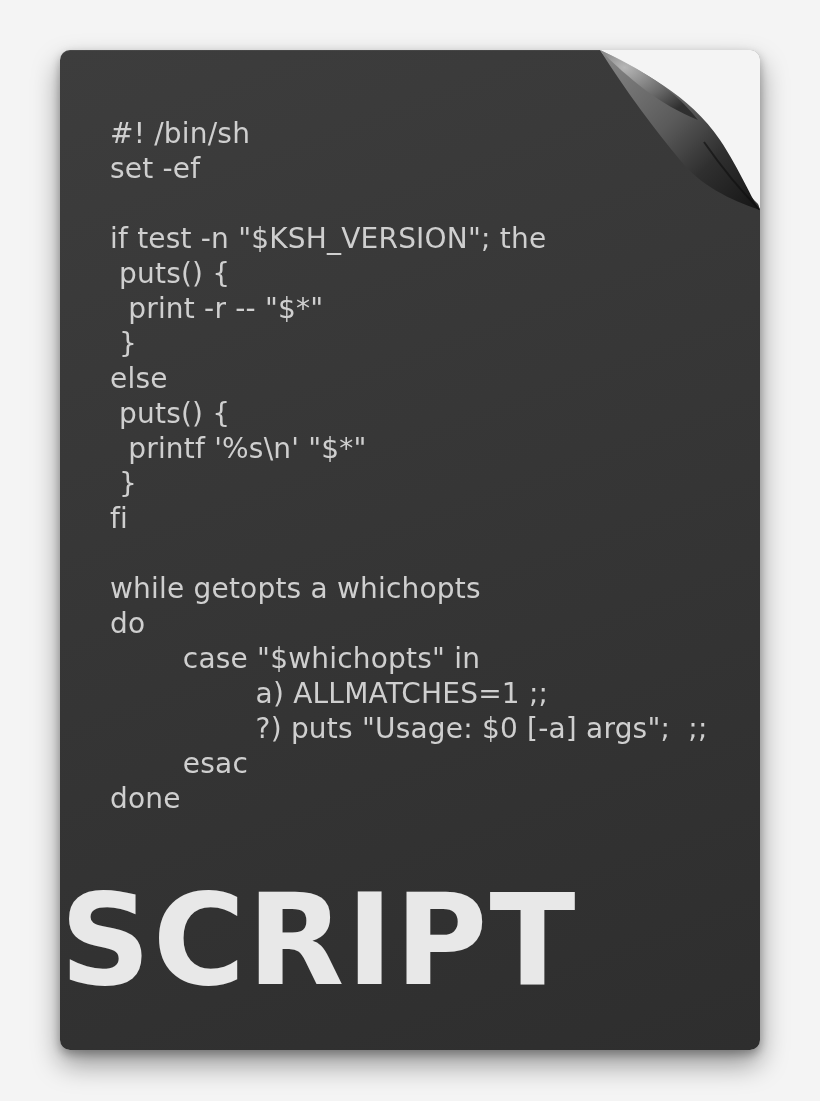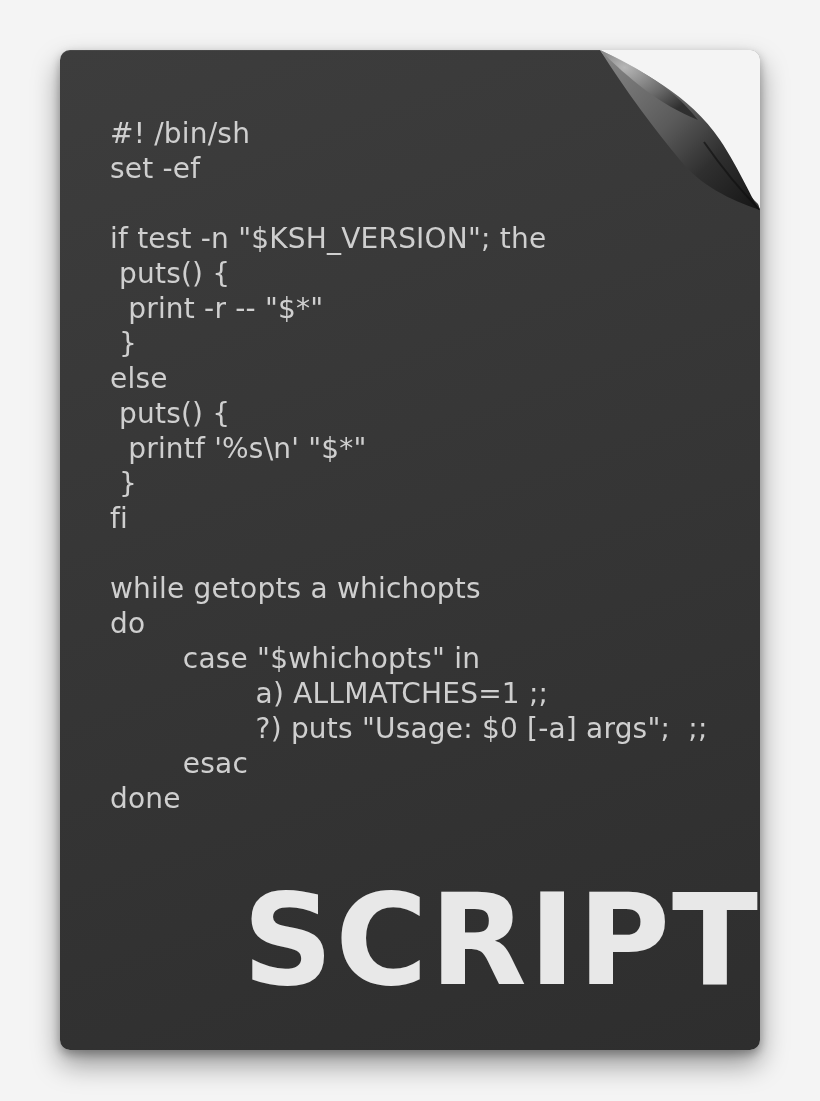--- a/index.html
+++ b/index.html
@@ -60,21 +60,21 @@
     white-space: pre;
     font-family: "DejaVu Sans", "Liberation Sans", Arial, sans-serif;
     font-weight: 400;
     letter-spacing: 0.2px;
   }
   .title {
     position: absolute;
     left: 0;
     right: 0;
     bottom: 36px;
-    text-align: right;
+    text-align: left;
     color: #e8e8e8;
     font-size: 126px;
     font-weight: 800;
     letter-spacing: 2px;
     font-family: "DejaVu Sans", "Liberation Sans", Arial, sans-serif;
   }
 </style>
 </head>
 <body>
 

